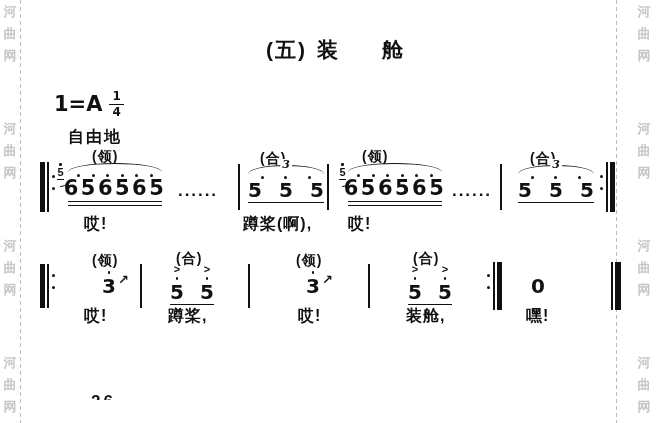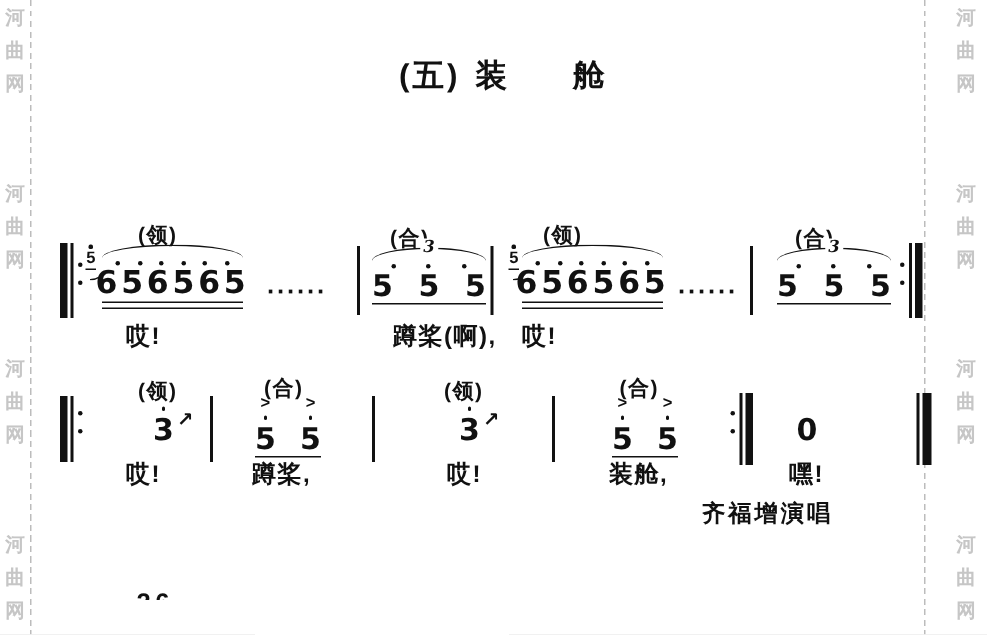--- a/index.html
+++ b/index.html
@@ -124,20 +124,28 @@
       <span class="wm-char">网</span>
     </div>
   </div>
 
   <div class="title-row">
     <span>(五)</span>
     <span class="title-word1">装</span>
     <span class="title-word2">舱</span>
   </div>
 
+  <div class="keysig">
+    <span>1=A</span>
+    <span class="fraction">
+      <span class="num">1</span>
+      <span class="den">4</span>
+    </span>
+  </div>
+  <div class="tempo">自由地</div>
 
   <div class="mline" id="line1">
 
     <div class="bar-thick" style="left:40px;top:12px;height:50px;"></div>
     <div class="bar" style="left:47px;top:12px;height:50px;"></div>
     <div class="rdots" style="left:52px;top:25px;">
       <div class="rdot"></div>
       <div class="rdot"></div>
     </div>
 
@@ -176,21 +184,21 @@
         <div class="sdot"></div>
         <div class="sdot"></div>
       </div>
       <div class="digit-row">
         <span class="bdigit">5</span>
         <span class="bdigit">5</span>
         <span class="bdigit">5</span>
       </div>
       <div class="beam1"></div>
     </div>
-    <div class="lyric" style="left:262px;">蹲桨(啊),</div>
+    <div class="lyric" style="left:243px;">蹲桨(啊),</div>
 
     <div class="bar" style="left:327px;top:14px;height:46px;"></div>
 
     <div class="grace" style="left:334px;top:13px;">
       <div class="gdot"></div>
       <span class="gdigit">5</span>
       <div class="gcurve"></div>
     </div>
     <div class="vlabel" style="left:362px;top:-2px;">(领)</div>
     <div class="ngroup" style="left:348px;top:13px;width:94px;">
@@ -312,19 +320,18 @@
     <div class="bar" style="left:493px;top:12px;height:48px;"></div>
     <div class="bar-thick" style="left:497px;top:12px;height:48px;"></div>
 
     <div class="rest" style="left:531px;top:24px;">0</div>
     <div class="lyric2" style="left:526px;">嘿!</div>
 
     <div class="bar" style="left:611px;top:12px;height:48px;"></div>
     <div class="bar-thick" style="left:615px;top:12px;height:48px;width:6px;"></div>
   </div>
 
-  <div class="credit" style="left:468px;top:332px;">齐福增演唱</div>
 
   <div class="pagenum-clip">
     <span>26</span>
   </div>
 
 </div>
 
 </body></html>

